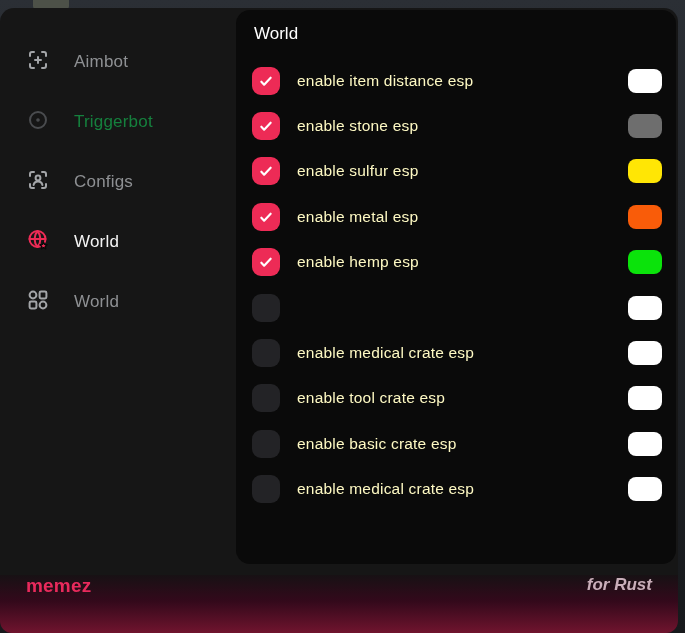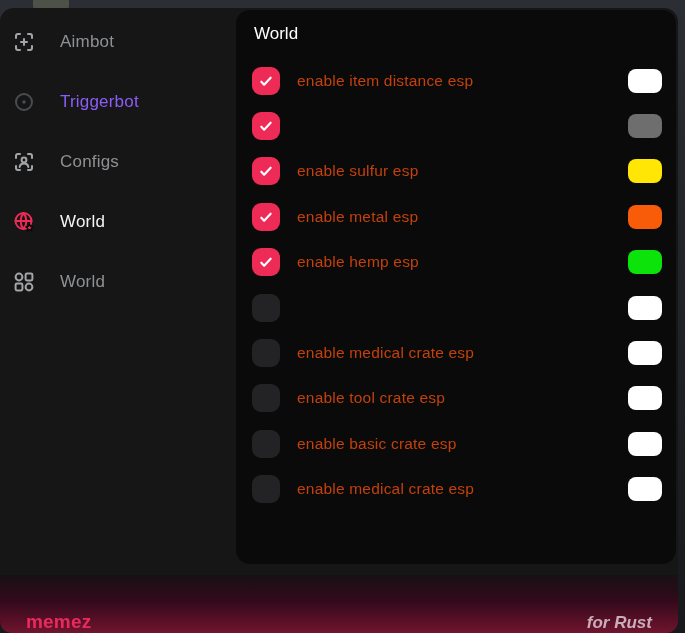--- a/index.html
+++ b/index.html
@@ -10,53 +10,53 @@
     font-family:"Liberation Sans","DejaVu Sans",sans-serif;
     -webkit-font-smoothing:antialiased;
   }
   .bg-blob { position:absolute; left:33px; top:0; width:36px; height:9px; background:#4d5148; border-radius:0 0 3px 3px; }
   .window {
     position:absolute; left:0; top:8px; width:678px; height:625px;
     background:#161616; border-radius:14px 14px 12px 12px;
   }
   
   .sidebar { position:absolute; left:0; top:4px; width:236px; }
-  .side-item { height:60px; display:flex; align-items:center; padding-left:12px; gap:24px; cursor:pointer; }
+  .side-item { height:60px; display:flex; align-items:flex-end; padding-left:26px; gap:24px; cursor:pointer; }
   .side-item .icon { width:24px; height:24px; flex:none; display:flex; align-items:center; justify-content:center; }
   .side-item .icon svg { width:24px; height:24px; display:block; }
   .side-item .label { font-size:17px; letter-spacing:.2px; }
   .side-item.normal .icon { color:#a3a5a8; }
   .side-item.normal .label { color:#8e9093; }
   .side-item.dim .icon { color:#4a4c4f; }
-  .side-item.dim .label { color:#8b5cf6; }
+  .side-item.dim .label { color:#15803d; }
   .side-item.active .icon { color:var(--accent,#ed2b56); }
   .side-item.active .label { color:#f4f4f4; font-weight:500; }
   
   .panel {
     position:absolute; left:236px; top:2px; width:440px; height:554px;
     background:#0a0a0a; border-radius:14px; overflow:hidden;
     padding:12px 14px 0 16px;
   }
   .panel-title { color:#ffffff; font-size:17px; font-weight:500; height:22px; margin:2px 0 12px 2px; }
   .row { display:flex; align-items:center; height:45.4px; }
   .row.partial { opacity:.85; }
   .checkbox {
     width:28px; height:28px; border-radius:9px; background:#232326;
     flex:none; display:flex; align-items:center; justify-content:center; cursor:pointer;
   }
   .checkbox.checked { background:var(--accent,#ed2b56); }
   .checkbox svg { width:16px; height:16px; display:block; }
-  .row-label { margin-left:17px; font-size:15.5px; color:#c2410c; letter-spacing:.2px; }
+  .row-label { margin-left:17px; font-size:15.5px; color:#fef9c3; letter-spacing:.2px; }
   .swatch { margin-left:auto; margin-right:0; width:34px; height:24px; border-radius:8px; flex:none; cursor:pointer; }
   
   .footer {
     position:absolute; left:0; bottom:0; width:100%; height:58px;
     border-radius:0 0 12px 12px;
     background:linear-gradient(180deg,#171114 0%, #33091b 45%, #70142e 100%);
-    display:flex; align-items:flex-end; justify-content:space-between;
+    display:flex; align-items:flex-start; justify-content:space-between;
     padding:0 26px;
   }
   .brand { color:#e82a5c; font-weight:700; font-size:19px; letter-spacing:.2px; }
   .tagline { color:#c9aeb9; font-style:italic; font-weight:700; font-size:17px;margin-left:31px; }
 </style>
 </head>
 <body>
 
 <div class="screen">
   <div class="bg-blob"></div>
@@ -133,20 +133,21 @@
             </span>
     <span class="row-label">enable item distance esp</span>
     <span class="swatch" style="background: rgb(255, 255, 255);"></span>
   </div>
           <div class="row">
     <span class="checkbox checked">
               <svg viewBox="0 0 24 24">
                 <path d="M5 13l4.2 4.5L19 7" fill="none" stroke="#ffffff" stroke-width="3.2" stroke-linecap="round" stroke-linejoin="round"></path>
               </svg>
             </span>
+    <span class="row-label">enable stone esp</span>
     <span class="swatch" style="background: rgb(110, 110, 110);"></span>
   </div>
           <div class="row">
     <span class="checkbox checked">
               <svg viewBox="0 0 24 24">
                 <path d="M5 13l4.2 4.5L19 7" fill="none" stroke="#ffffff" stroke-width="3.2" stroke-linecap="round" stroke-linejoin="round"></path>
               </svg>
             </span>
     <span class="row-label">enable sulfur esp</span>
     <span class="swatch" style="background: rgb(255, 230, 5);"></span>

